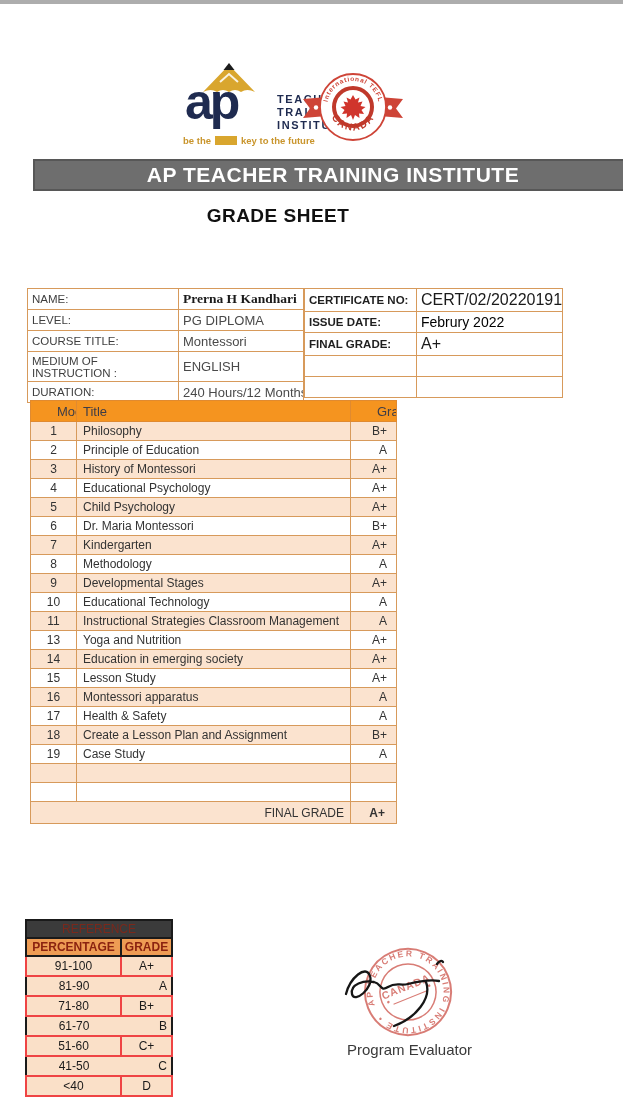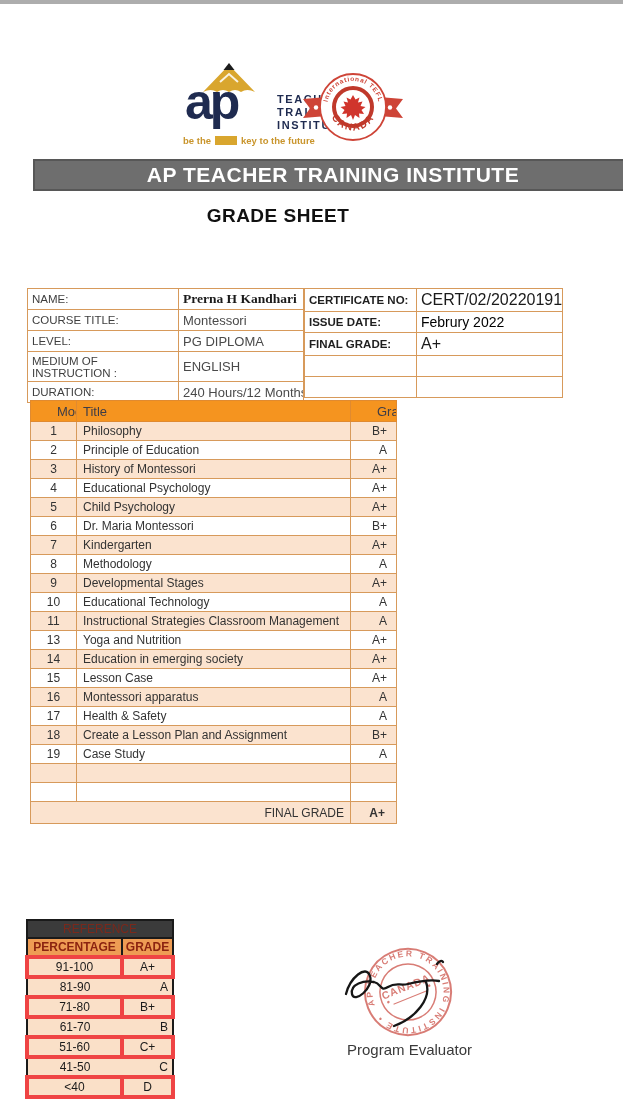--- a/index.html
+++ b/index.html
@@ -60,21 +60,21 @@
   .final-grade{font-weight:bold;font-size:13px;color:#111;text-align:right;padding-right:11px !important;}
 
   
   #ref-table{position:absolute;left:25px;top:919px;width:146px;border:2px solid #1a1a1a;}
   #ref-table td{box-sizing:border-box;overflow:hidden;white-space:nowrap;}
   .ref-title-cell{background:#3b3b3b;color:#7b281b;font-weight:normal;font-size:12px;
     text-align:center;height:18px;border:2px solid #1a1a1a;}
   .ref-head td{background:#ee9c54;color:#8b2310;font-weight:bold;font-size:12px;
     text-align:center;height:18px;border:2px solid #1a1a1a;}
   #ref-table tbody td{background:#fae0c8;font-size:12px;color:#1a1a1a;text-align:center;height:20px;}
-  #ref-table tbody tr.boxed td{border:4px solid #ef4444;text-align:center;}
+  #ref-table tbody tr.boxed td{border:2px solid #ef4444;text-align:center;}
   #ref-table tbody tr.open td{border:none;}
   #ref-table tbody tr.open td.ref-grade{text-align:right;padding-right:4px;}
 
   
   .stamp-wrap{position:absolute;left:340px;top:936px;width:150px;height:105px;}
   .evaluator{position:absolute;left:347px;top:1041px;font-size:15px;color:#3a3a3a;}
 </style>
 </head>
 <body>
 
@@ -126,26 +126,26 @@
   <colgroup>
       <col style="width:151px">
       <col style="width:125px">
     </colgroup>
   <tbody>
     <tr>
       <td class="il-label">NAME:</td>
       <td class="il-value serif-bold">Prerna H Kandhari</td>
     </tr>
     <tr>
+      <td class="il-label">LEVEL:</td>
+      <td class="il-value">PG DIPLOMA</td>
+    </tr>
+    <tr>
       <td class="il-label">COURSE TITLE:</td>
       <td class="il-value">Montessori</td>
-    </tr>
-    <tr>
-      <td class="il-label">LEVEL:</td>
-      <td class="il-value">PG DIPLOMA</td>
     </tr>
     <tr class="tall">
       <td class="il-label wrap">MEDIUM OF INSTRUCTION :</td>
       <td class="il-value">ENGLISH</td>
     </tr>
     <tr>
       <td class="il-label">DURATION:</td>
       <td class="il-value">240 Hours/12 Months</td>
     </tr>
   </tbody>
@@ -254,21 +254,21 @@
         <td class="col-title">Yoga and Nutrition</td>
         <td class="col-grade">A+</td>
       </tr>
     <tr>
         <td class="col-no">14</td>
         <td class="col-title">Education in emerging society</td>
         <td class="col-grade">A+</td>
       </tr>
     <tr>
         <td class="col-no">15</td>
-        <td class="col-title">Lesson Case</td>
+        <td class="col-title">Lesson Study</td>
         <td class="col-grade">A+</td>
       </tr>
     <tr>
         <td class="col-no">16</td>
         <td class="col-title">Montessori apparatus</td>
         <td class="col-grade">A</td>
       </tr>
     <tr>
         <td class="col-no">17</td>
         <td class="col-title">Health &amp; Safety</td>

